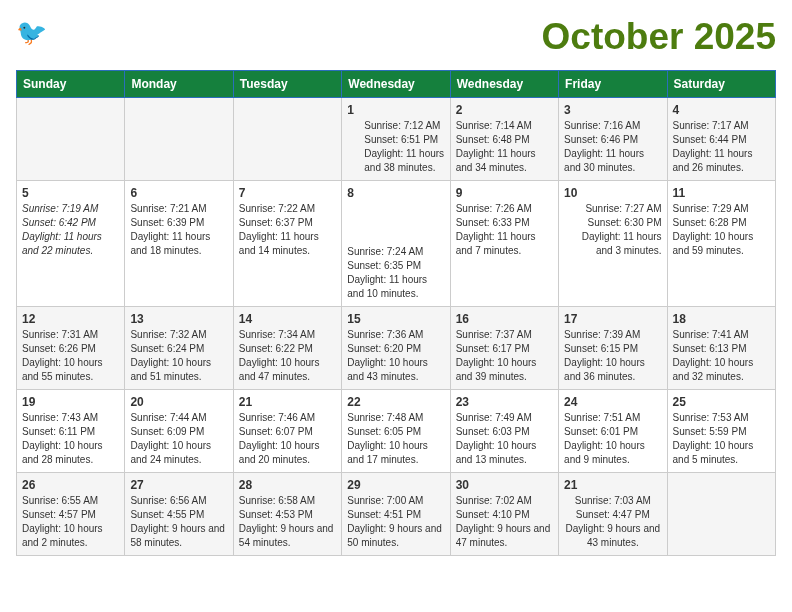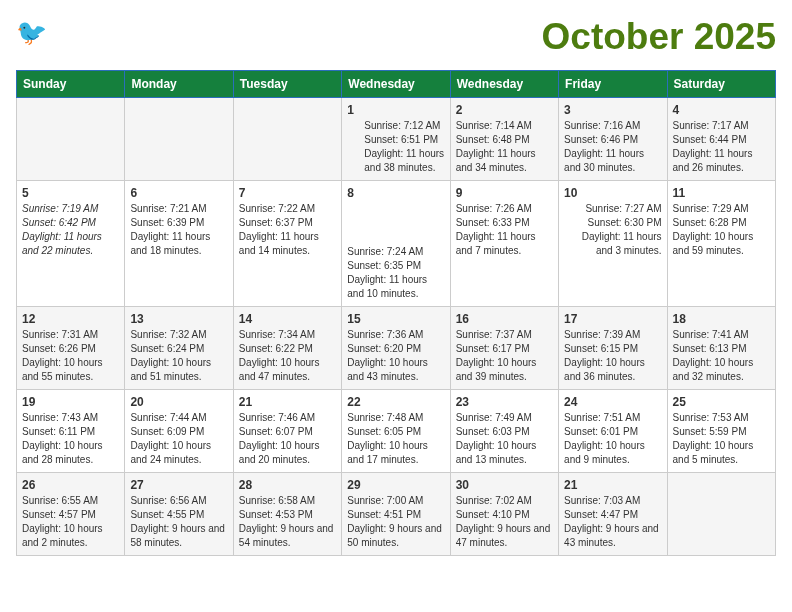--- a/index.html
+++ b/index.html
@@ -303,20 +303,20 @@
 Daylight: 9 hours and 50 minutes.</div>
         </td>
         <td>
           <span class="day-num">30</span>
           <div class="day-info" style="white-space: pre-line;">Sunrise: 7:02 AM
 Sunset: 4:10 PM
 Daylight: 9 hours and 47 minutes.</div>
         </td>
         <td>
           <span class="day-num">21</span>
-          <div class="day-info" style="white-space: pre-line;">Sunrise: 7:03 AM
+          <div class="day-info" style="white-space: pre-line; text-align: center;">Sunrise: 7:03 AM
 Sunset: 4:47 PM
 Daylight: 9 hours and 43 minutes.</div>
         </td>
         <td class="empty-cell"></td>
       </tr>
     </tbody>
 </table>
 
 </body></html>

